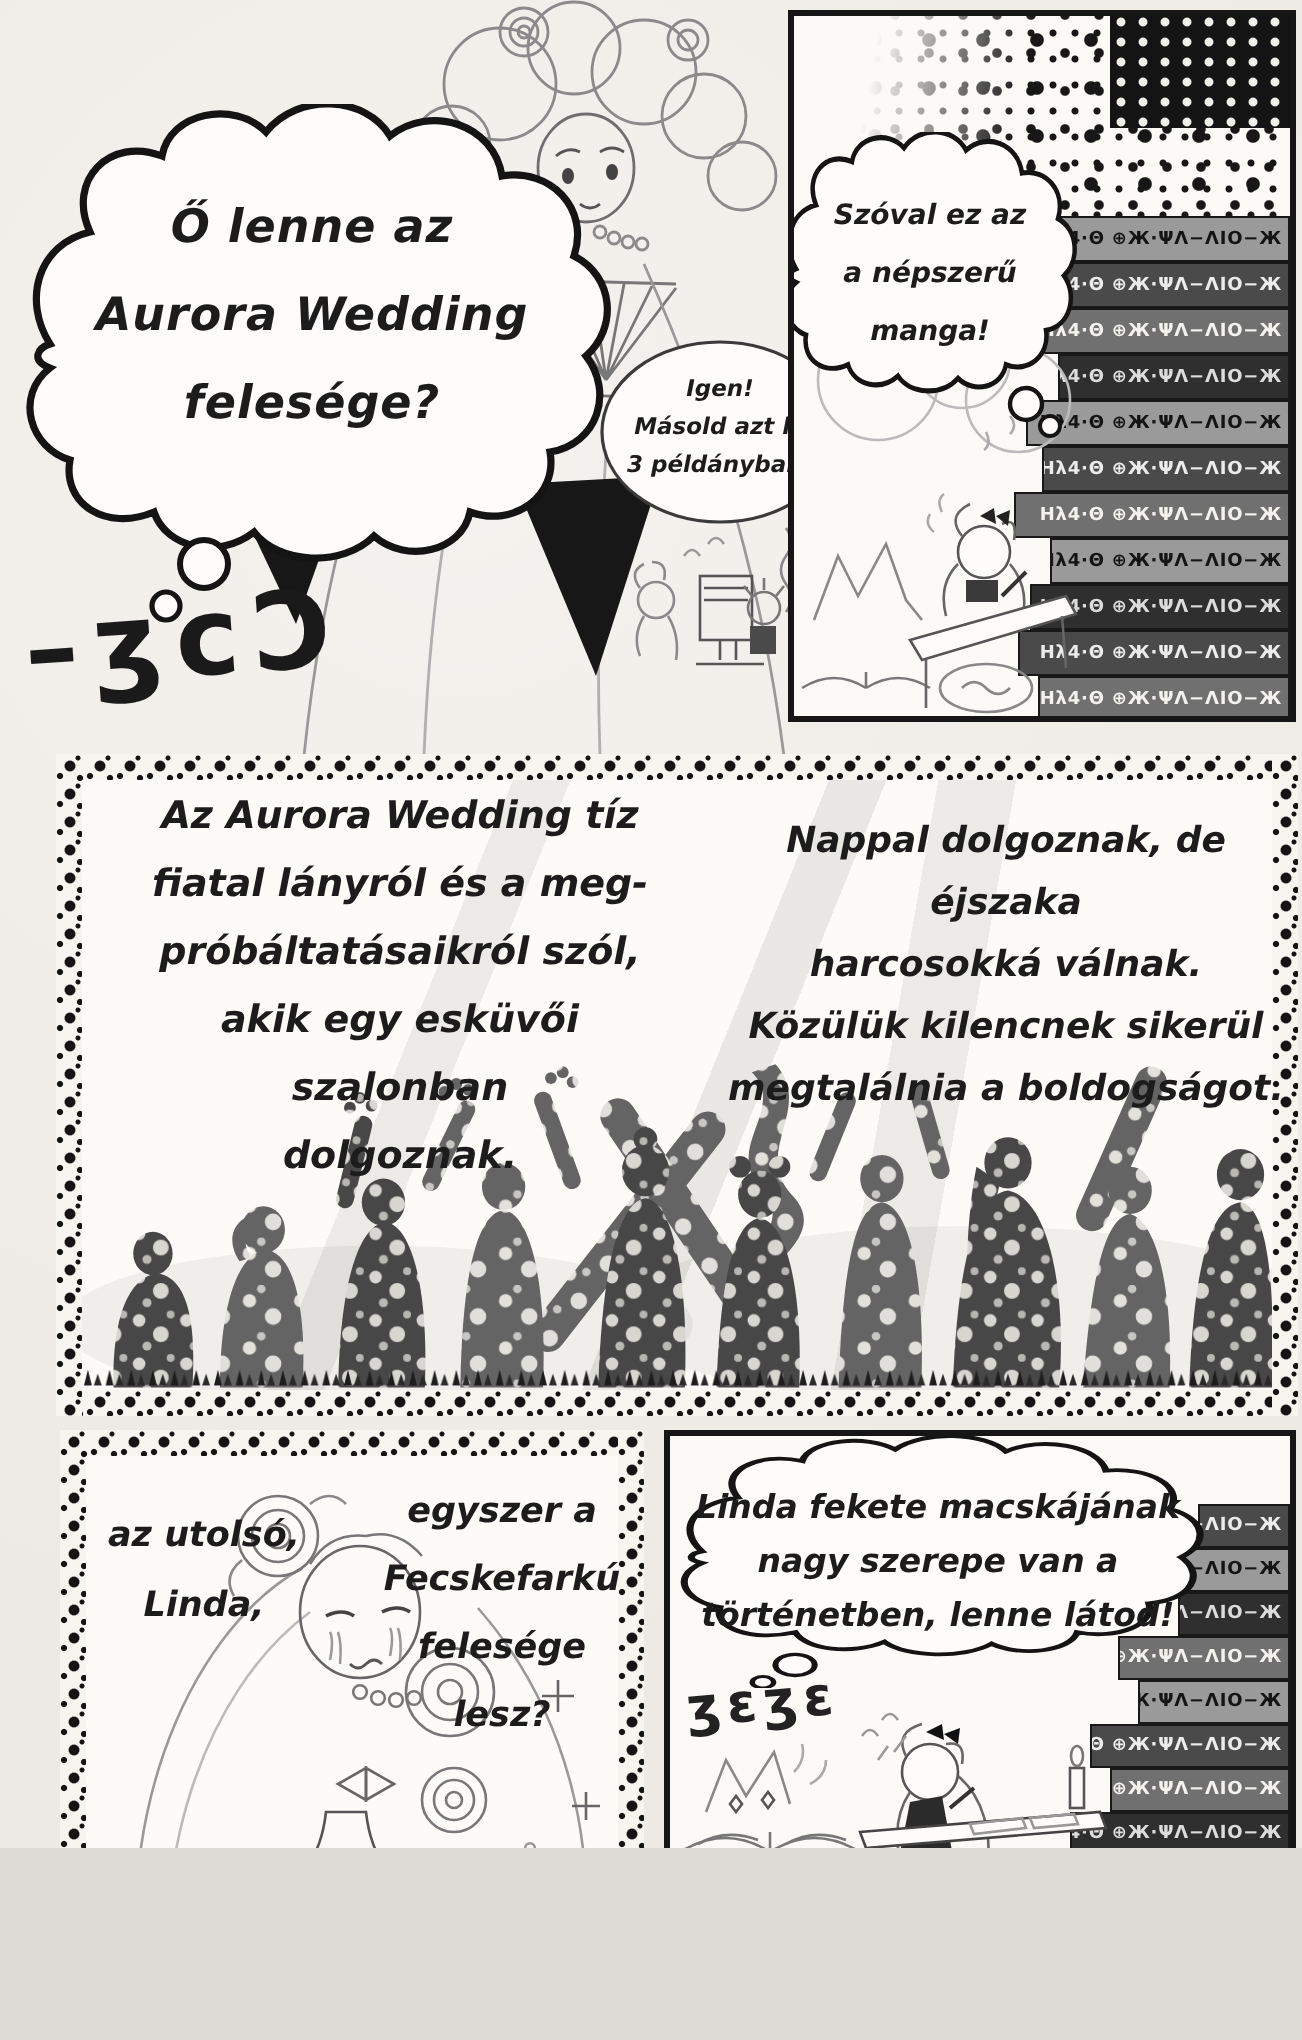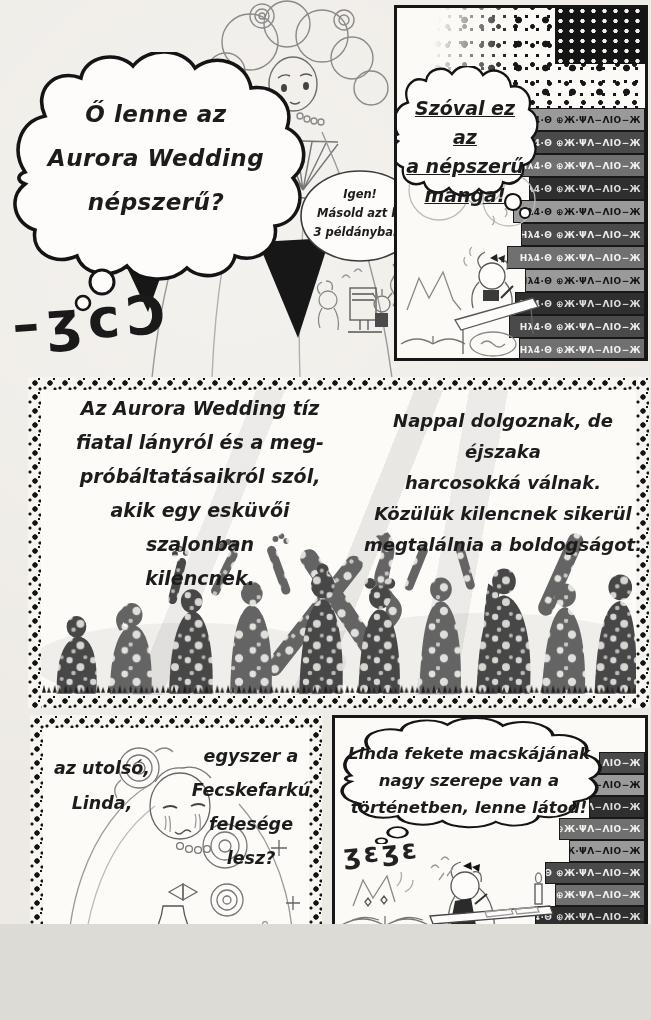--- a/index.html
+++ b/index.html
@@ -6,21 +6,21 @@
   .page{position:relative;width:651px;height:924px;overflow:hidden;
         background:radial-gradient(circle at 35% 25%, #f4f2ee, #edeae5 75%);
         font-family:"DejaVu Sans",sans-serif;color:#1c1c1c;}
   .abs{position:absolute;}
   svg{display:block;}
 
   
   .lettering{font-style:italic;font-weight:bold;text-align:center;color:#1c1c1c;}
   .cloud-text{line-height:44px;font-size:23px;letter-spacing:.5px;}
   .small-bubble-text{line-height:19px;font-size:11.5px;}
-  .szoval-text{line-height:29px;font-size:19px;text-decoration:underline;}
+  .szoval-text{line-height:29px;font-size:14px;}
   .cap{line-height:34px;font-size:19px;}
   .cap-right{line-height:31px;font-size:18px;margin-left:12px;}
   .bl-text{line-height:35px;font-size:17.5px;}
   .linda-cloud-text{line-height:27px;font-size:16.5px;}
 
   
   .framed{border:3px solid #161616;background:#fbfaf7;box-sizing:border-box;overflow:hidden;}
 
   
   .lace-panel{background:#fcfbf8;box-sizing:border-box;overflow:hidden;}
@@ -122,21 +122,21 @@
         C142,-6 176,-4 188,16 C208,0 240,10 244,36 C268,32 288,52 280,76
         C300,86 302,112 286,126 C300,144 292,170 268,174 C272,196 250,212 228,204
         C224,224 196,230 180,216 C164,232 132,230 120,214 C102,228 76,222 70,204
         C46,214 24,200 28,178 C8,172 0,146 18,132 C8,128 12,122 18,120 Z" fill="#fdfcfa" stroke="#141414" stroke-width="3.6"></path>
       <circle cx="95" cy="230" r="12" fill="#fdfcfa" stroke="#141414" stroke-width="3"></circle>
       <circle cx="76" cy="251" r="7" fill="#fdfcfa" stroke="#141414" stroke-width="2.6"></circle>
     </svg>
     <div class="abs lettering cloud-text" style="left:28px;top:40px;width:244px">
       <div>Ő lenne az</div>
       <div>Aurora Wedding</div>
-      <div>népszerű?</div>
+      <div>felesége?</div>
     </div>
   </div>
 
   <div class="abs sfx-big" style="left:12px;top:288px">–ʒϲƆ</div>
 
   <div class="abs" style="left:298px;top:168px;width:124px;height:96px">
     <svg width="124" height="96" viewBox="0 0 124 96">
       <ellipse cx="62" cy="48" rx="59" ry="45" fill="#fdfcfa" stroke="#3a3a3a" stroke-width="1.6"></ellipse>
     </svg>
     <div class="abs lettering small-bubble-text" style="left:8px;top:17px;width:108px">
@@ -331,21 +331,21 @@
         <path d="M562,172 C564,114 572,80 588,78 C600,80 606,110 604,172 Z"></path>
       </g>
       <rect x="0" y="163" width="604" height="9" fill="url(#grass)"></rect>
     </svg>
 
     <div class="abs lettering cap" style="left:28px;top:14px;width:288px">
       <div>Az Aurora Wedding tíz</div>
       <div>fiatal lányról és a meg-</div>
       <div>próbáltatásaikról szól,</div>
       <div>akik egy esküvői szalonban</div>
-      <div>kilencnek.</div>
+      <div>dolgoznak.</div>
     </div>
     <div class="abs lettering cap-right" style="left:318px;top:28px;width:290px">
       <div>Nappal dolgoznak, de éjszaka</div>
       <div>harcosokká válnak.</div>
       <div>Közülük kilencnek sikerül</div>
       <div>megtalálnia a boldogságot.</div>
     </div>
   </div>
 
   <div class="abs lace-panel" style="left:30px;top:715px;width:292px;height:305px">

